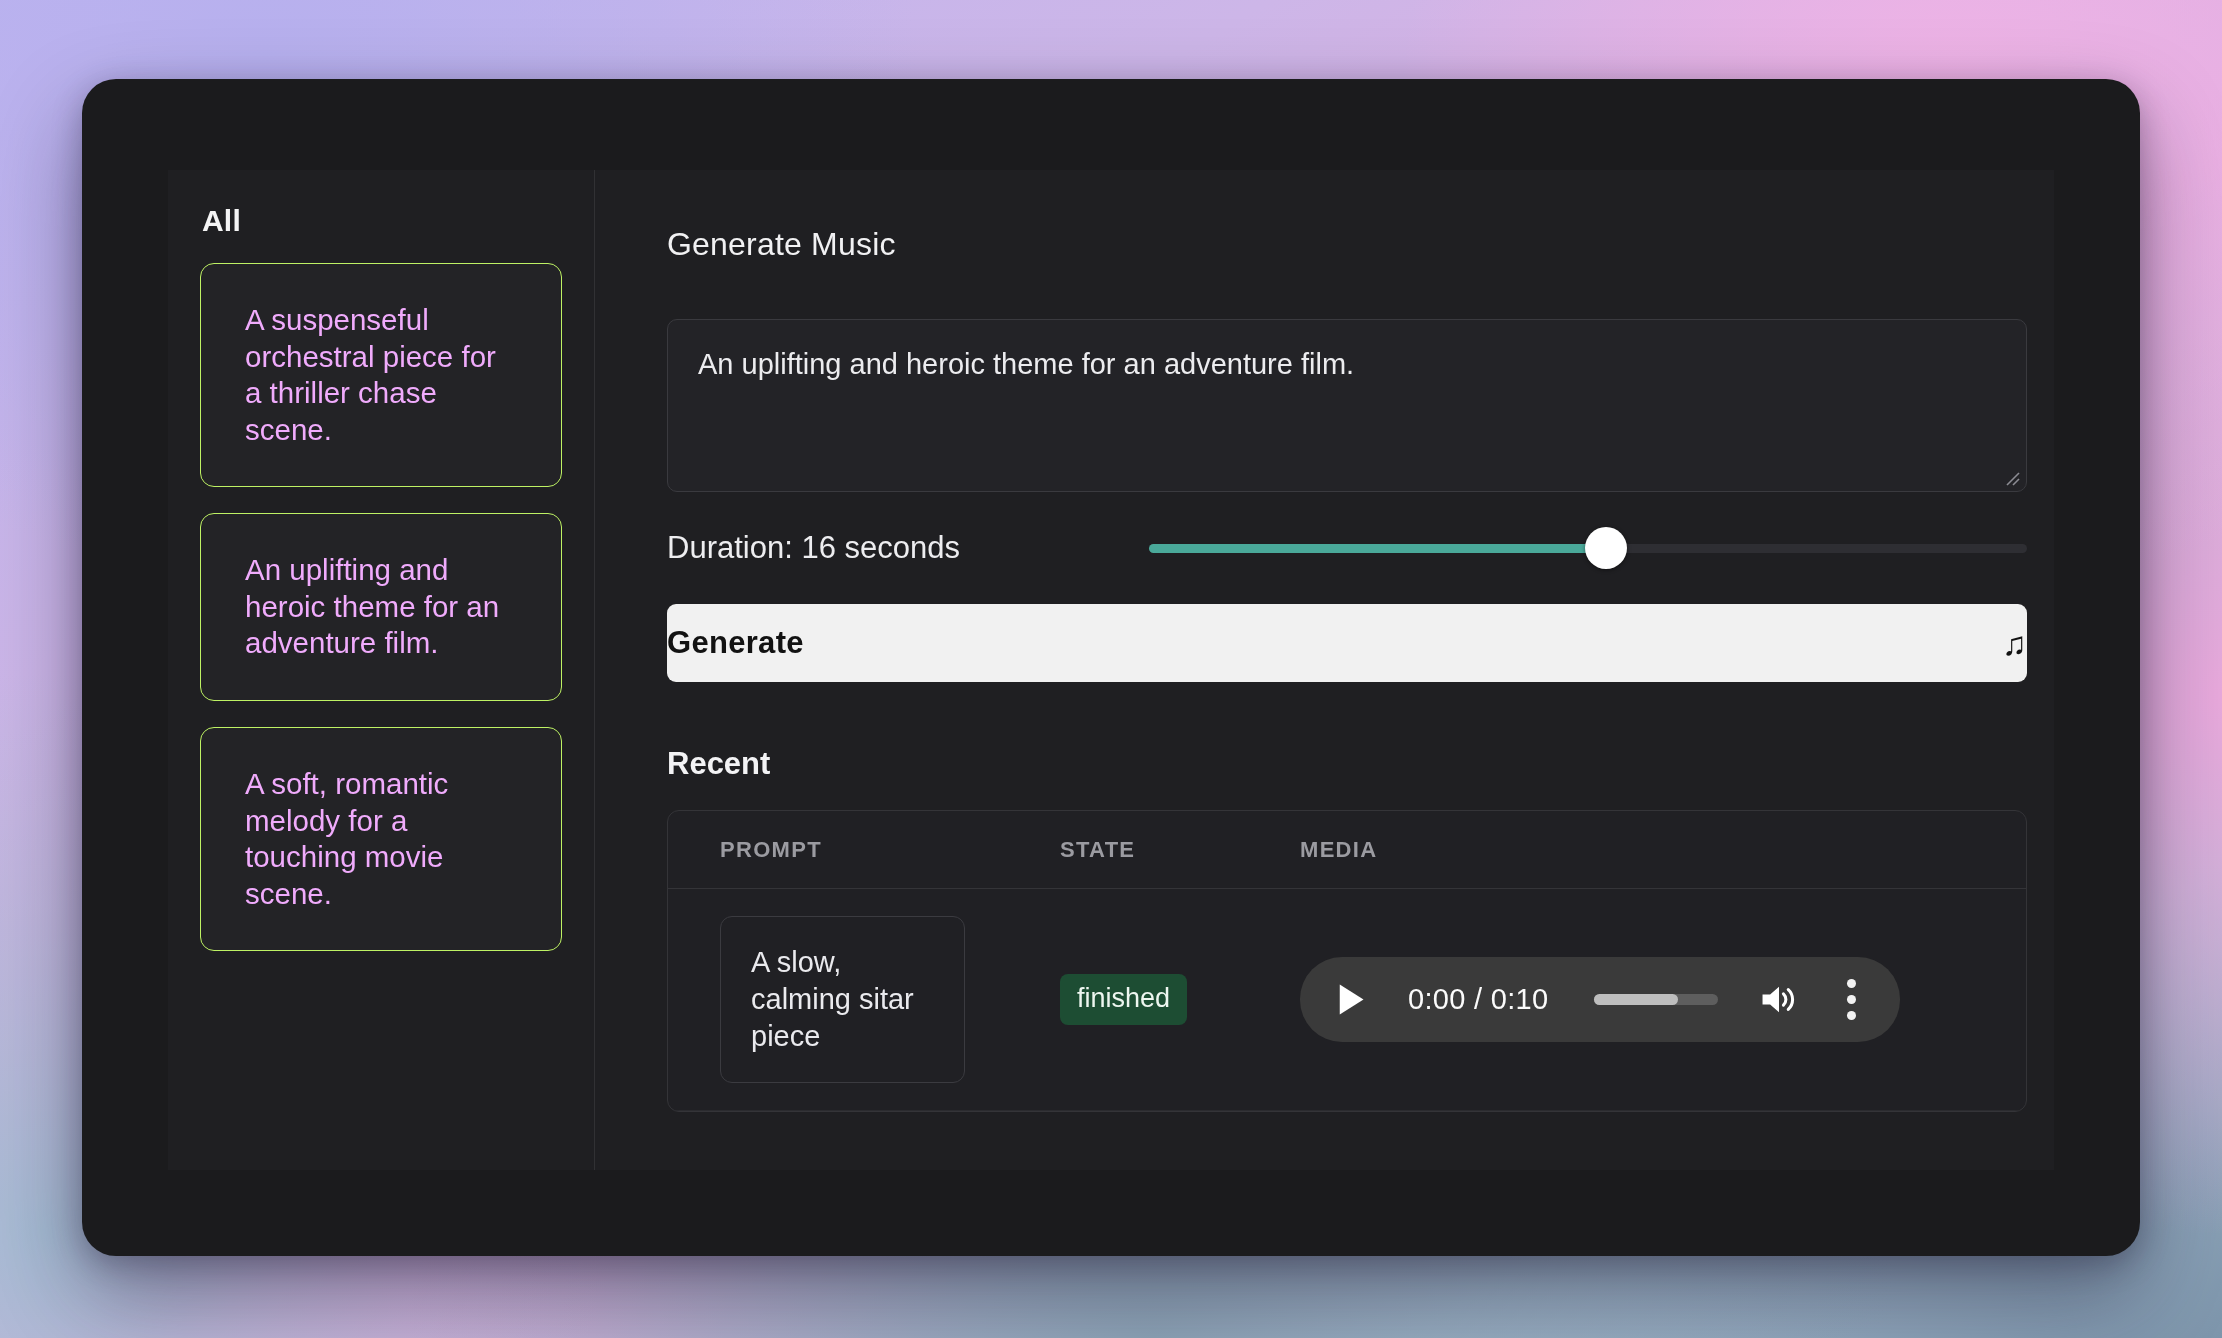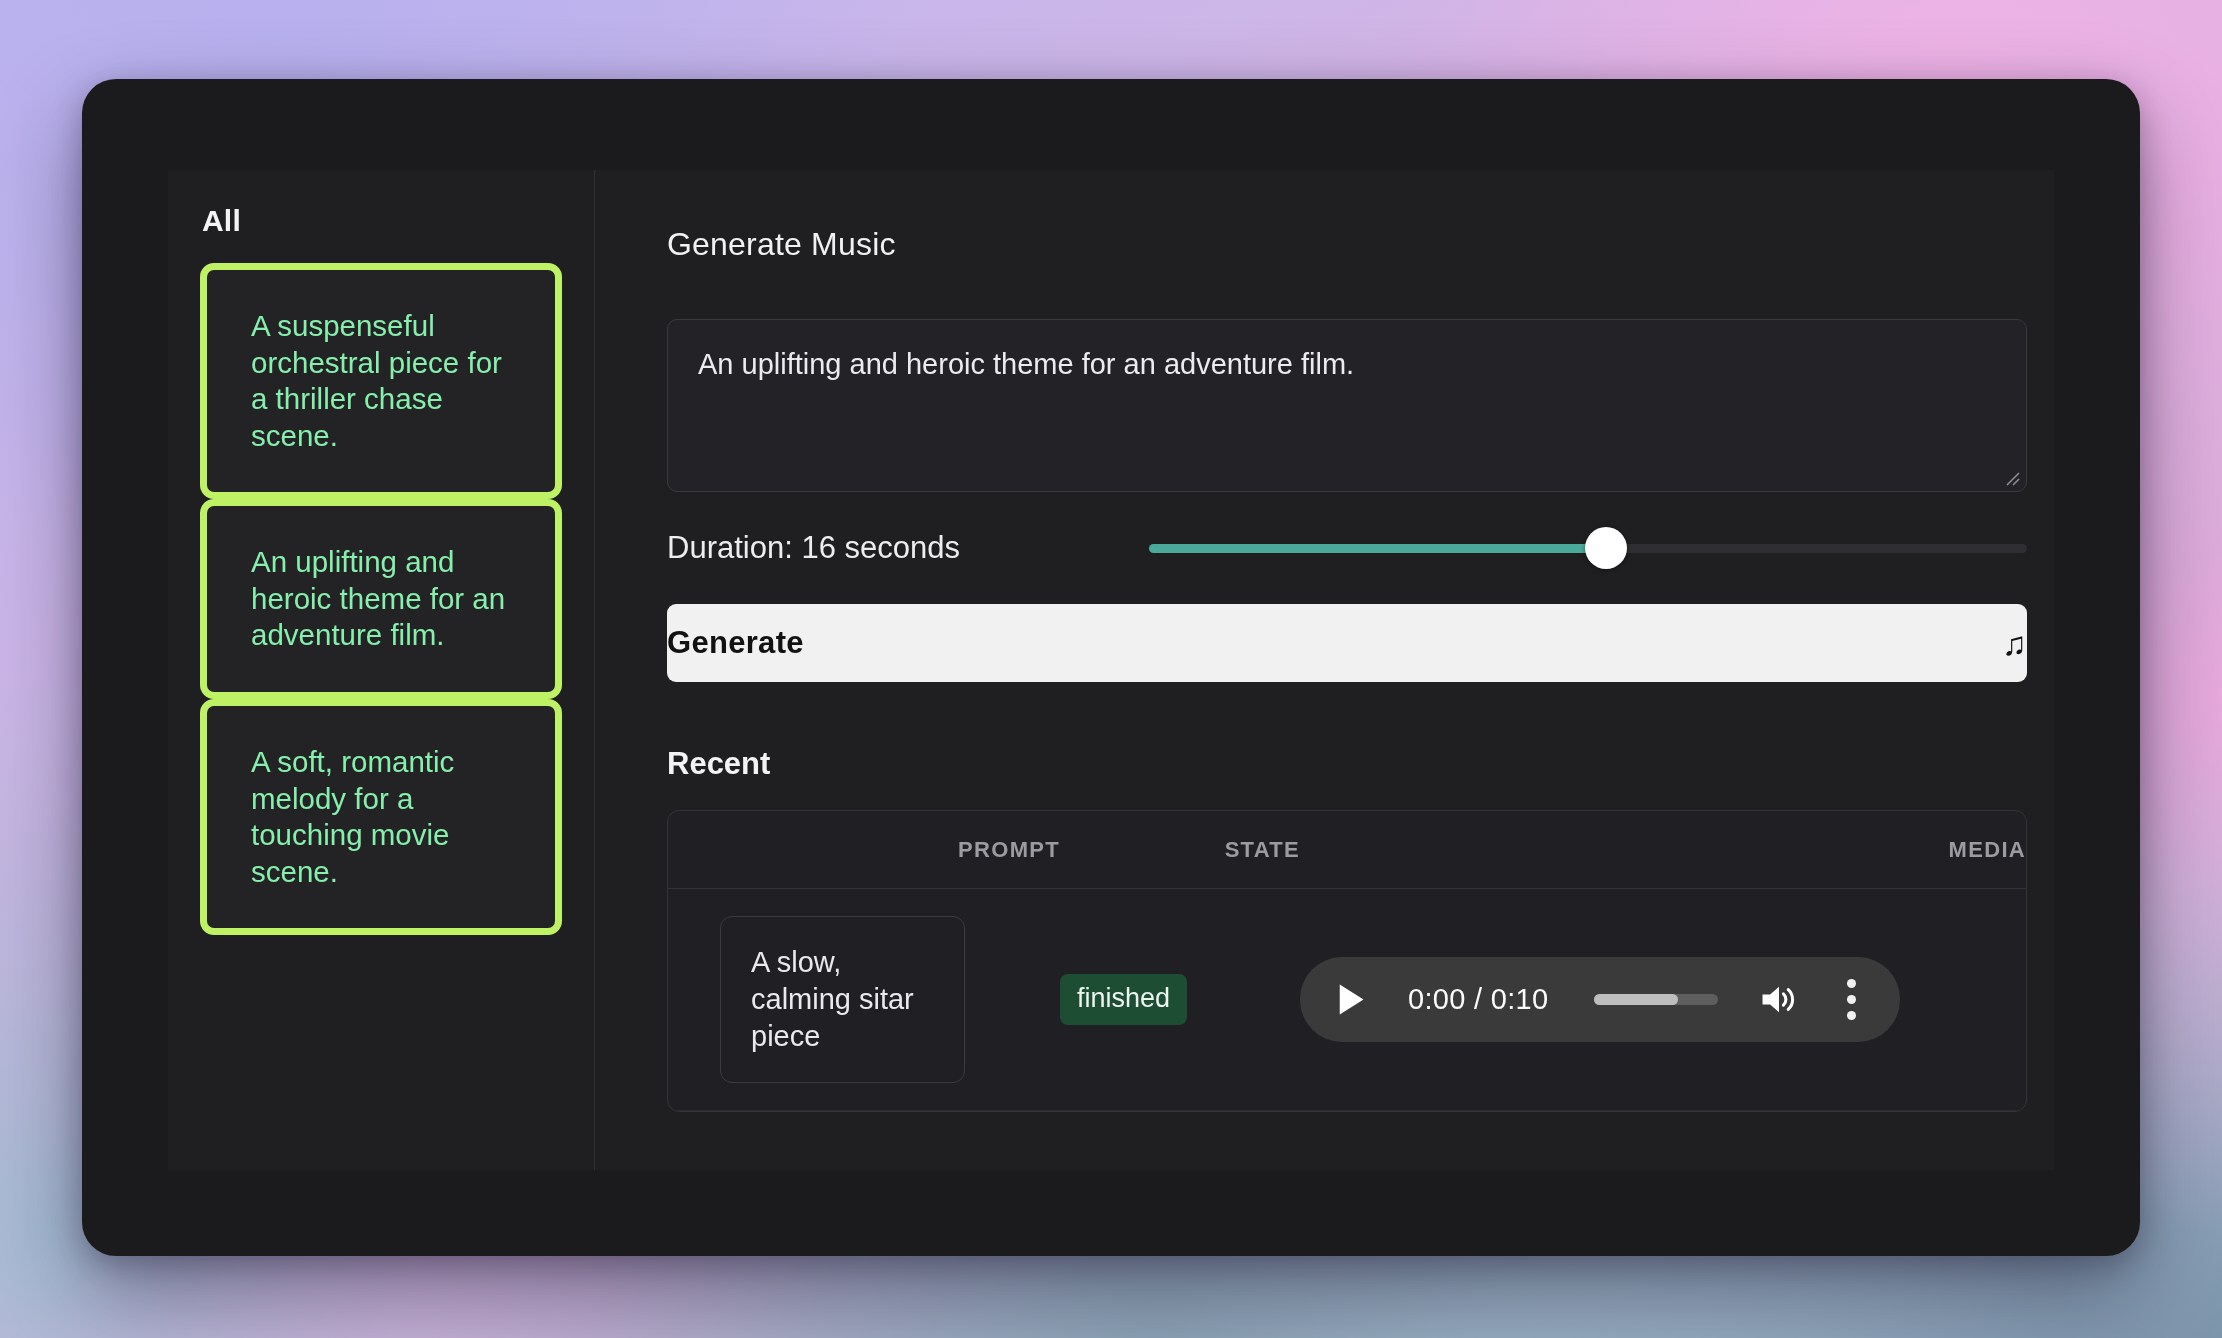--- a/index.html
+++ b/index.html
@@ -58,27 +58,28 @@
   }
   .sidebar-title {
     font-size: 30px;
     font-weight: bold;
     color: #f4f4f5;
     letter-spacing: .2px;
     padding-left: 2px;
     margin-bottom: 25px;
   }
   .prompt-card {
-    border: 7px solid #bef264;
+    border: 1px solid #bef264;
     border-radius: 14px;
     background: #232326;
     padding: 38px 42px 38px 44px;
+    margin-bottom: 26px;
     font-size: 29.5px;
     line-height: 1.24;
-    color: #86efac;
+    color: #f0abfc;
     cursor: pointer;
   }
 
   
   .main {
     flex: 1 1 auto;
     padding: 56px 50px 0 72px;
     overflow: hidden;
     min-width: 0;
   }
@@ -203,21 +204,20 @@
   }
   .thead {
     border-bottom: 1px solid #343438;
     height: 78px;
   }
   .th {
     font-size: 22px;
     letter-spacing: 1.3px;
     color: #9b9ba1;
     font-weight: bold;
-    text-align: right;
   }
   .tbody-row { min-height: 222px; border-bottom: 1px solid #2b2b2f; }
   .col-prompt { width: 392px; flex: 0 0 392px; padding-left: 52px; }
   .col-state  { width: 240px; flex: 0 0 240px; }
   .col-media  { flex: 1 1 auto; }
 
   .cell-prompt-box {
     display: inline-block;
     border: 1px solid #3b3b40;
     border-radius: 12px;

